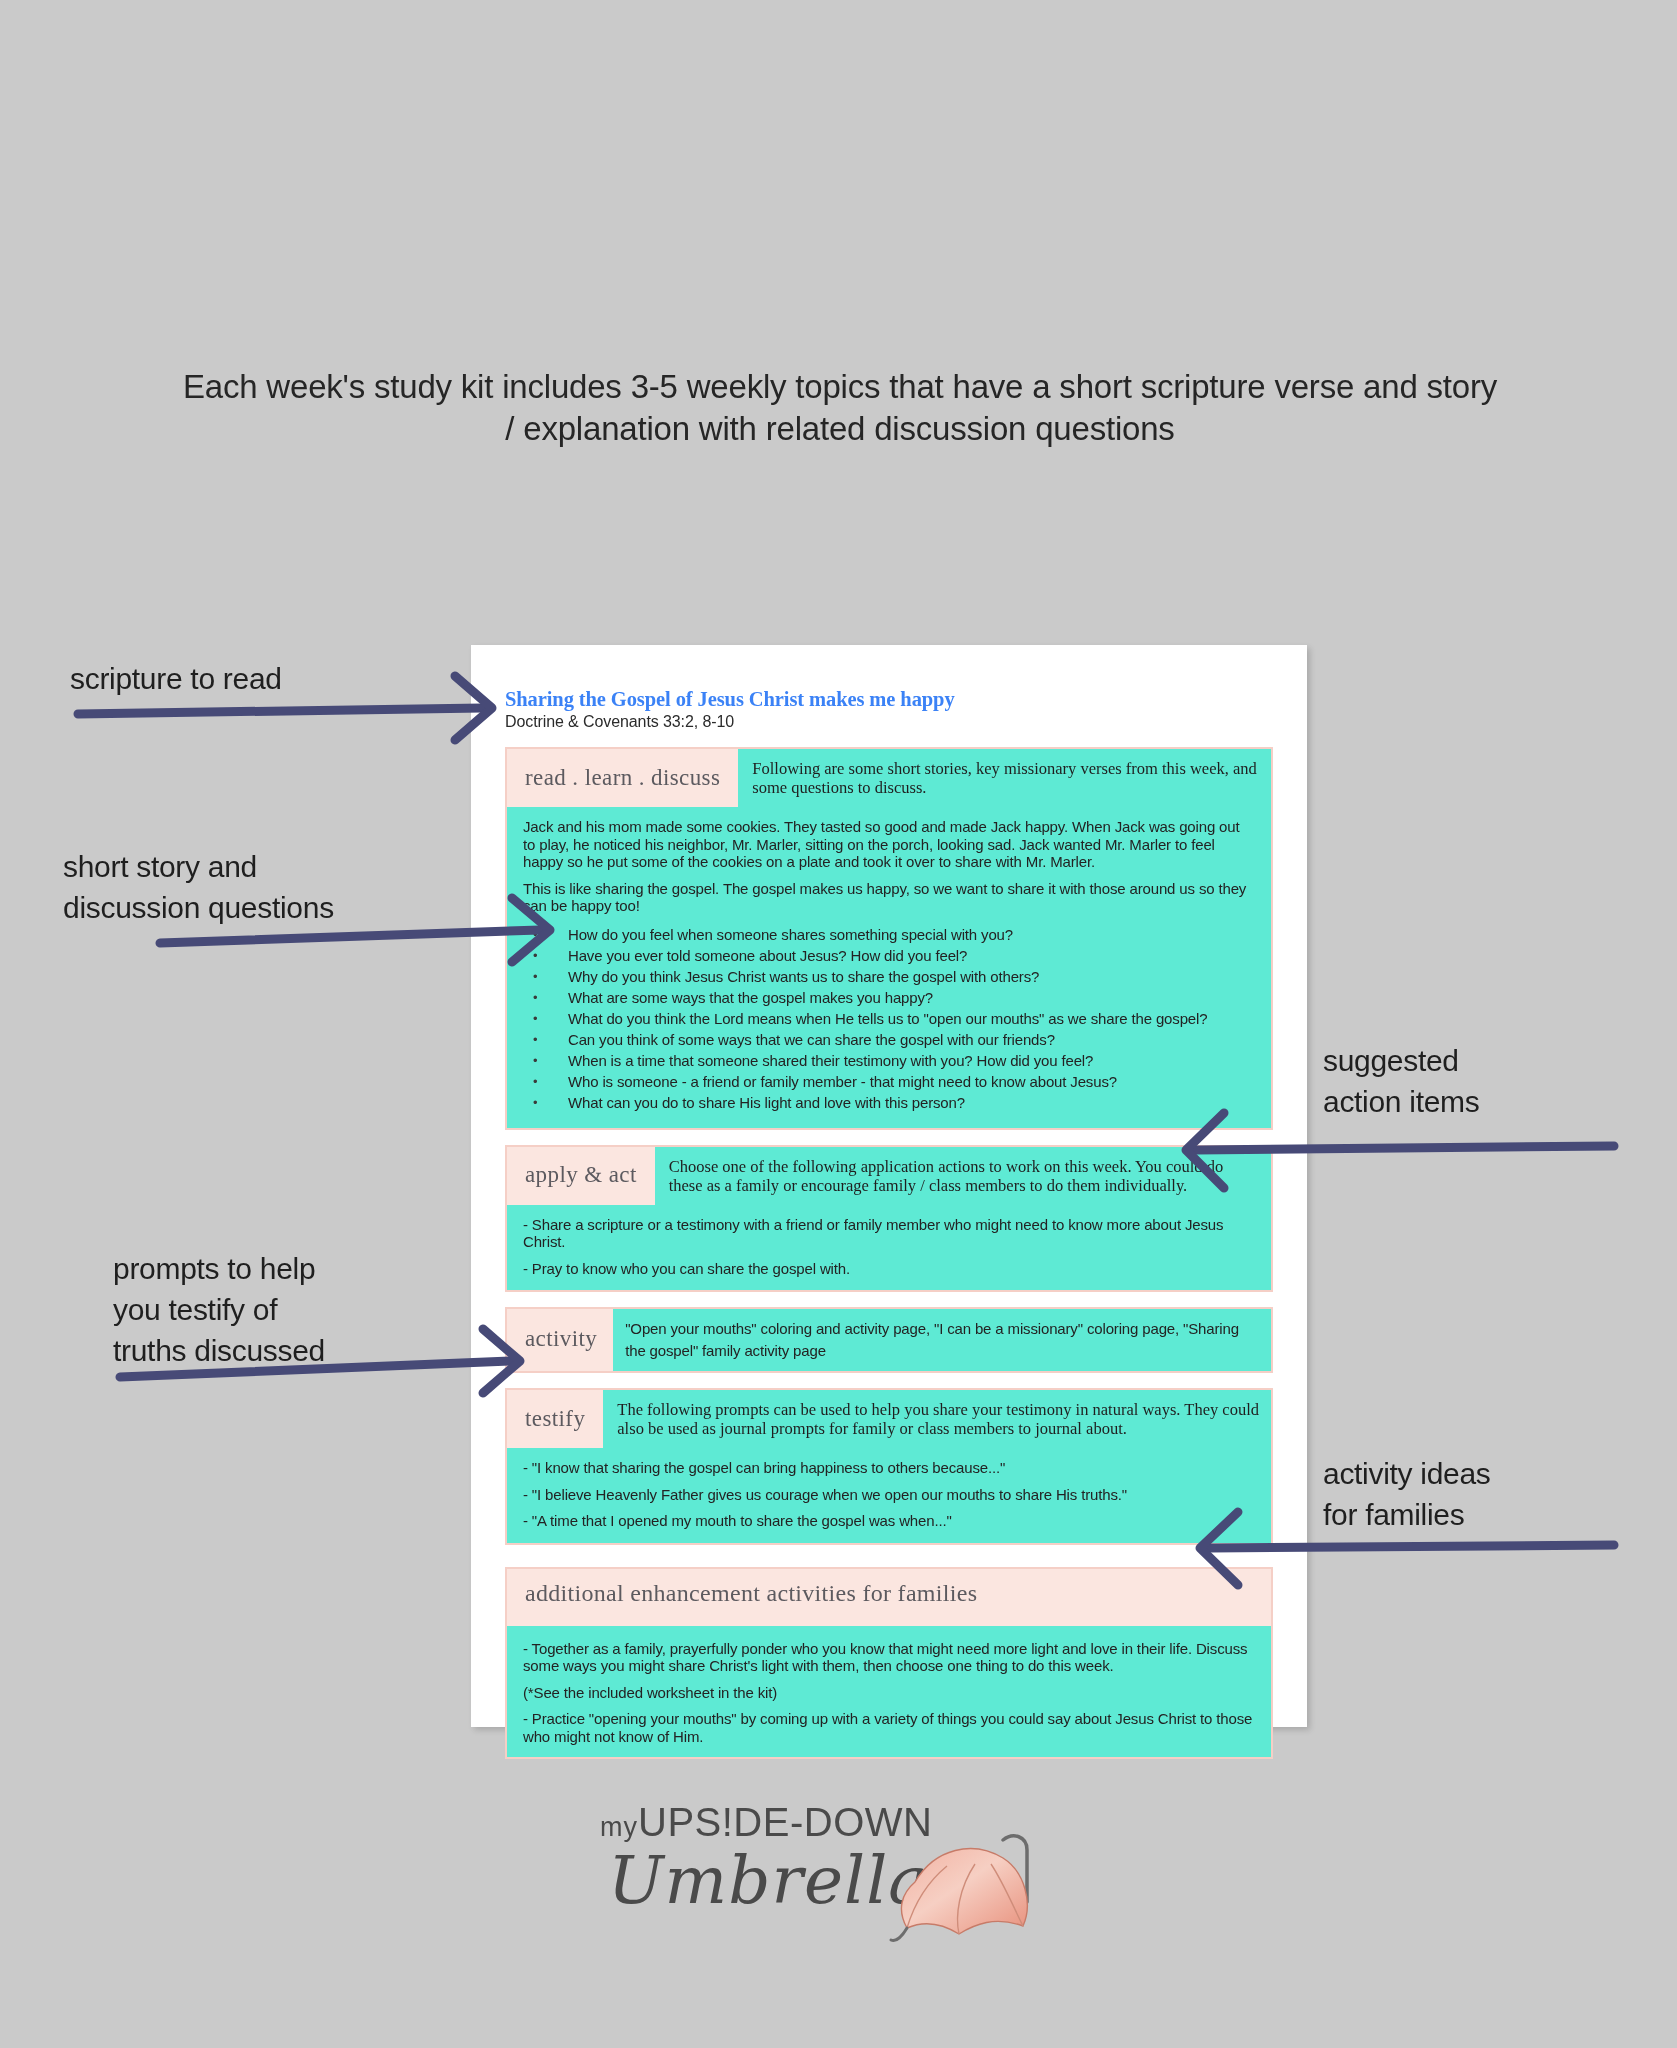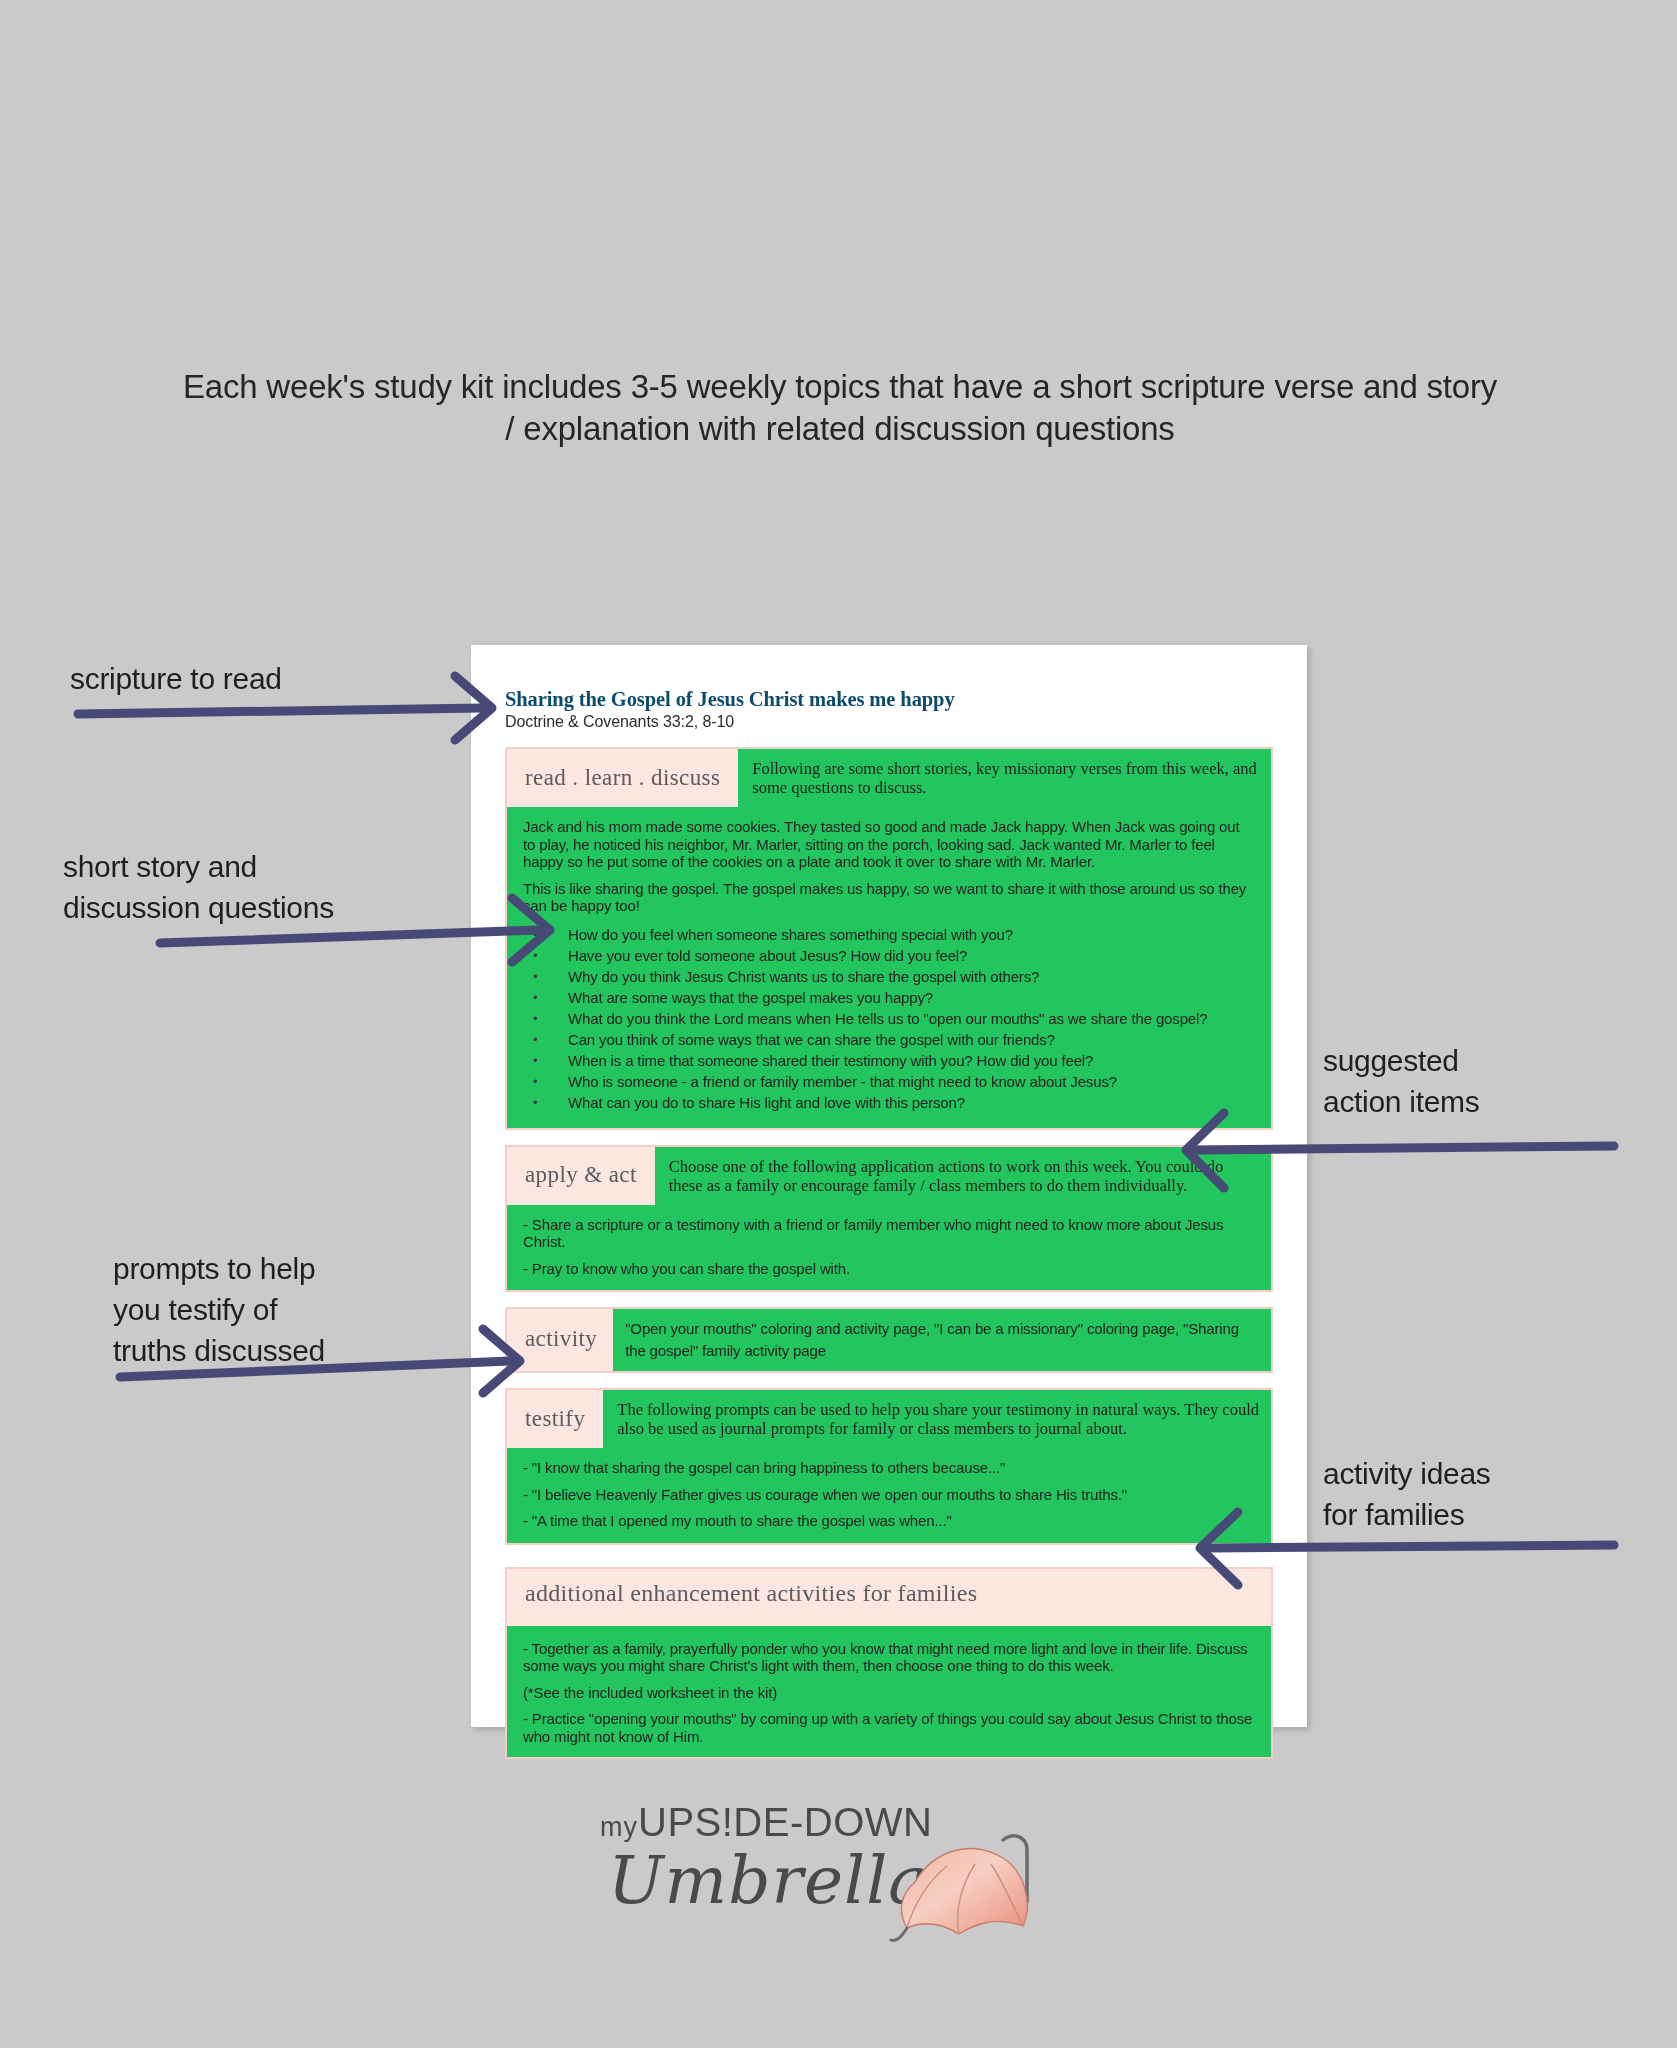--- a/index.html
+++ b/index.html
@@ -57,36 +57,36 @@
     width: 836px; height: 1082px;
     background: #ffffff;
     box-shadow: 3px 3px 6px rgba(0,0,0,0.16);
     padding: 42px 34px 0 34px;
   }
 
   .doc-title {
     font-family: "Liberation Serif", serif;
     font-weight: bold;
     font-size: 20.5px;
-    color: #0c4a6e;
+    color: #3b82f6;
     letter-spacing: -0.1px;
     line-height: 24px;
   }
   .doc-ref {
     font-size: 16px;
     color: #2b2b2b;
     margin-top: 1px;
     line-height: 20px;
     letter-spacing: -0.1px;
   }
 
   
   .card {
     border: 2px solid #f5cfc6;
-    background: #22c55e;
+    background: #5eead4;
     margin-top: 15px;
     position: relative;
   }
 
   .card-head {
     display: flex;
     align-items: stretch;
   }
   .head-label {
     background: #fbe6e0;

